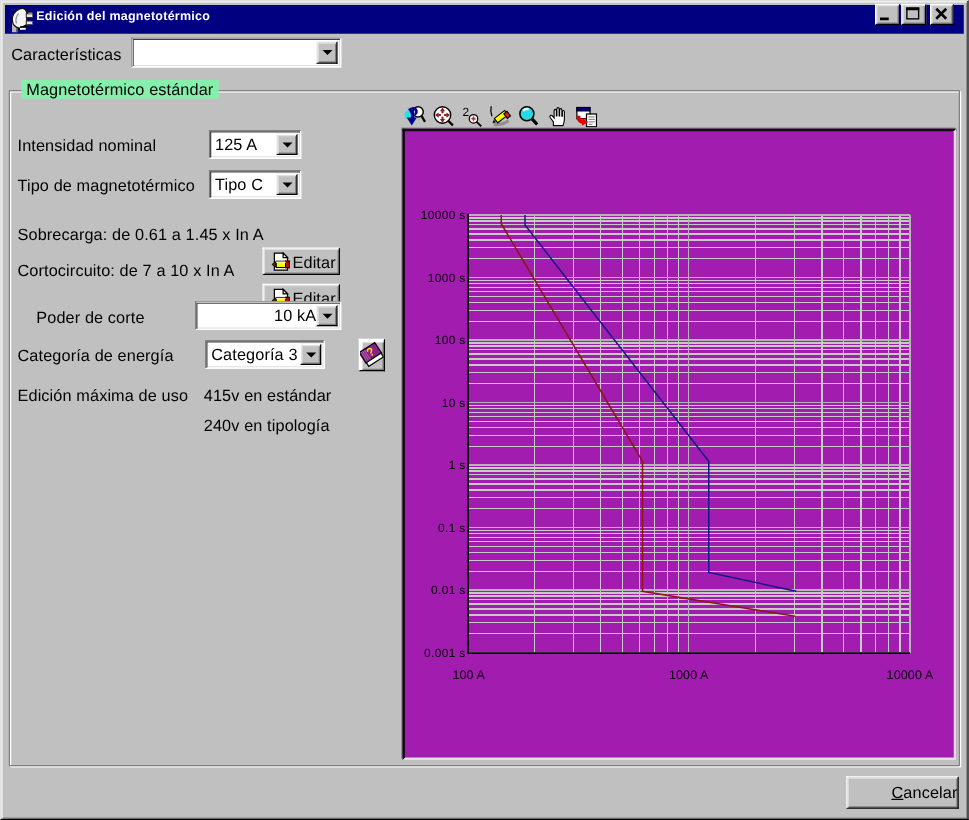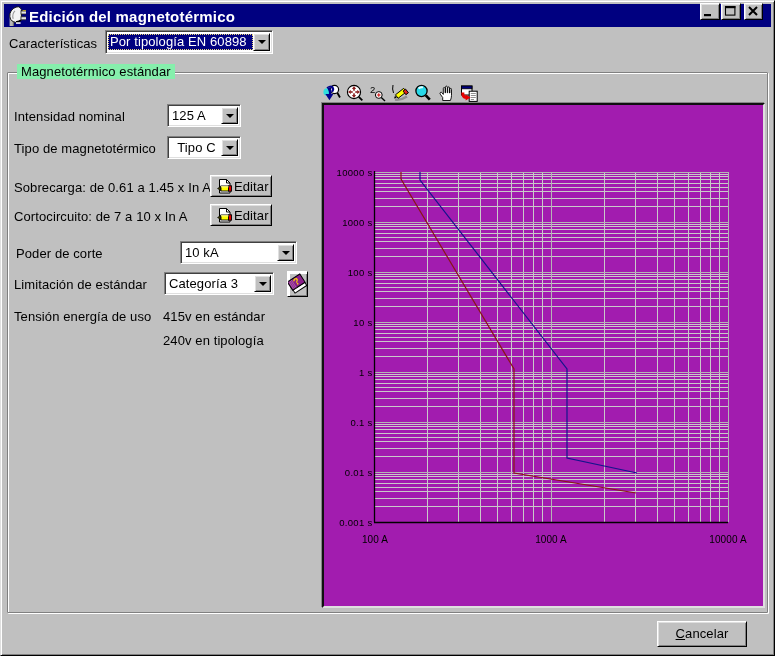--- a/index.html
+++ b/index.html
@@ -14,21 +14,21 @@
   position:absolute; inset:0;
   border:1px solid; border-color:#dfdfdf #000 #000 #dfdfdf;
   box-shadow: inset 1px 1px 0 #fff, inset -1px -1px 0 #808080;
 }
 .titlebar {
   position:absolute; left:4px; top:4px; width:767px; height:23px;
   background:#000080;
 }
 .title-text {
   position:absolute; left:25px; top:4px;
-  font-weight:bold; font-size:15px; letter-spacing:0.2px; color:#fff;
+  font-weight:bold; font-size:10px; letter-spacing:0.2px; color:#fff;
 }
 .tb-btn {
   position:absolute; top:3px; width:19px; height:17px;
   background:#c0c0c0;
   border:1px solid; border-color:#fff #000 #000 #fff;
   box-shadow: inset 1px 1px 0 #dfdfdf, inset -1px -1px 0 #808080;
 }
 .lbl { position:absolute; white-space:nowrap; }
 
 .combo {
@@ -66,21 +66,21 @@
 .group-legend {
   position:absolute; left:9px; top:-9px; background:#86efac; padding:0 4px;
 }
 .chartpanel {
   position:absolute; left:322px; top:103px; width:443px; height:505px;
   background:#a21caf;
   border:2px solid; border-color:#0f0f0f #dfdfdf #dfdfdf #0f0f0f;
   box-shadow: -1px -1px 0 #858585;
 }
 u { text-decoration:underline; }
-.editarbtn { width:62px; height:22px; }
+.editarbtn { width:62px; height:22px;margin-top:23px; }
 .editarbtn .edit-ic { position:absolute; left:6px; top:2px; }
 .editarbtn span { position:absolute; left:23px; top:3px; }
 .toolic { position:absolute; top:84px; }
 </style>
 </head>
 <body>
 <div class="win-frame"></div>
 <div class="titlebar">
   <div class="title-text">Edición del magnetotérmico</div>
 </div>
@@ -103,39 +103,38 @@
 <div class="tb-btn" style="left:721px; width:20px;"><svg width="17" height="15" viewBox="0 0 17 15">
       <rect x="3.5" y="2.5" width="9.4" height="8.6" fill="none" stroke="#000" stroke-width="1.1"></rect>
       <rect x="3" y="2" width="10.4" height="2.2" fill="#000"></rect>
     </svg></div>
 <div class="tb-btn" style="left:744px;"><svg width="17" height="15" viewBox="0 0 17 15">
       <path d="M4,3 L12,11 M12,3 L4,11" stroke="#000" stroke-width="2"></path>
     </svg></div>
 
 <div class="lbl" style="left:9px; top:36px;">Características</div>
 <div class="combo" style="left:105px; top:30px; width:168px; height:24px;">
-  <div class="txt" style="background:#000080; color:#fff; outline:1px dotted #e6d37a; outline-offset:-1px; padding-left:2px; left:2px;">Por tipología EN 60898</div>
   <div class="drop">
       <i></i>
     </div>
 </div>
 
 <div class="groupbox">
     <div class="group-legend">Magnetotérmico estándar</div>
   </div>
 
 <div class="lbl" style="left:14px; top:109px;">Intensidad nominal</div>
 <div class="combo" style="left:167px; top:104px; width:74px; height:23px;">
   <div class="txt">125 A</div>
     <div class="drop">
       <i></i>
     </div>
 </div>
 <div class="lbl" style="left:14px; top:141px;text-align:center;">Tipo de magnetotérmico</div>
-<div class="combo" style="left:167px; top:136px; width:74px; height:23px;text-align:center;">
+<div class="combo" style="left:167px; top:136px; width:74px; height:23px;">
   <div class="txt">Tipo C</div>
     <div class="drop">
       <i></i>
     </div>
 </div>
 
 <div class="lbl" style="left:14px; top:180px;">Sobrecarga: de 0.61 a 1.45 x In A</div>
 <div class="btn editarbtn" style="left:210px; top:175px;">
   <svg class="edit-ic" width="16" height="17" viewBox="0 0 16 17">
       <path d="M2.5,1.5 h7 l3.5,3.5 v10 h-10.5 z" fill="#fff" stroke="#000" stroke-width="1"></path>
@@ -153,46 +152,46 @@
       <path d="M2.5,1.5 h7 l3.5,3.5 v10 h-10.5 z" fill="#fff" stroke="#000" stroke-width="1"></path>
       <path d="M9.5,1.5 v3.5 h3.5 z" fill="#fff" stroke="#000" stroke-width="1"></path>
       <polygon points="0.5,10.5 4,8.2 4,12.8" fill="#3a3a00" stroke="#000" stroke-width="0.6"></polygon>
       <rect x="4" y="8" width="7.5" height="5" fill="#ffff00" stroke="#000" stroke-width="0.9"></rect>
       <rect x="11.5" y="7.8" width="3" height="5.4" fill="#e00000" stroke="#000" stroke-width="0.9"></rect>
       <rect x="4" y="8.2" width="7.5" height="1.2" fill="#fffa90"></rect>
     </svg>
   <span>Editar</span>
   </div>
 
-<div class="lbl" style="left:16px; top:246px;">Poder de corte</div>
-<div class="combo" style="left:180px; top:241px; width:117px; height:23px;">
+<div class="lbl" style="left:29px; top:246px;">Poder de corte</div>
+<div class="combo" style="left:156px; top:241px; width:117px; height:23px;text-align:right;">
   <div class="txt">10 kA</div>
     <div class="drop">
       <i></i>
     </div>
 </div>
-<div class="lbl" style="left:14px; top:277px;">Limitación de estándar</div>
-<div class="combo" style="left:164px; top:272px; width:110px; height:23px;">
+<div class="lbl" style="left:14px; top:277px;">Categoría de energía</div>
+<div class="combo" style="left:164px; top:272px; width:96px; height:23px;">
   <div class="txt">Categoría 3</div>
     <div class="drop">
       <i></i>
     </div>
 </div>
 <div class="btn" style="left:287px; top:271px; width:21px; height:26px; box-shadow: inset 2px 2px 0 #fff, inset -1px -1px 0 #808080;">
 <svg width="19" height="24" viewBox="0 0 19 24" style="position:absolute;left:0;top:0">
 <g transform="rotate(-33 9.5 11.5)">
 <rect x="2.2" y="14.2" width="14" height="4" fill="#fff" stroke="#000" stroke-width="1"></rect>
 <rect x="1.8" y="4.8" width="14.8" height="9.8" fill="#8a1f8a" stroke="#000" stroke-width="1"></rect>
 <path d="M3.2,5.2 V14.2 M4.7,5.2 V14.2 M6.2,5.2 V14.2" stroke="#b06ab0" stroke-width="0.7"></path>
 <text x="9.8" y="12.6" font-size="9.5" font-weight="bold" fill="#ffd800" text-anchor="middle">?</text>
 </g>
 </svg>
 </div>
 
-<div class="lbl" style="left:14px; top:309px;">Tensión energía de uso</div>
+<div class="lbl" style="left:14px; top:309px;">Edición máxima de uso</div>
 <div class="lbl" style="left:163px; top:309px;">415v en estándar</div>
 <div class="lbl" style="left:163px; top:333px;">240v en tipología</div>
 
 <svg class="toolic" style="left:322px" width="19" height="18" viewBox="0 0 19 18">
 <ellipse cx="5" cy="8" rx="3.6" ry="3.8" fill="#30dede"></ellipse>
 <circle cx="12.5" cy="5.5" r="4.1" fill="#fff" stroke="#000" stroke-width="1.2"></circle>
 <path d="M15.3,8.8 L18,13.5" stroke="#000" stroke-width="1.8"></path>
 <path d="M4.5,3.2 Q10.5,-0.5 12,4 Q13,7.5 9.5,8.5 L9.5,6.5 Q10.5,5 9,3.8 Q7,2.5 5.2,4.6 Z" fill="#00008b"></path>
 <path d="M5,3.5 Q8,9 6.5,10.5 L9.5,10.5 Q9.8,6 8,3.2 Z" fill="#00008b"></path>
 <polygon points="3.4,10 11.4,10 7.4,16.3" fill="#00008b"></polygon>
@@ -262,13 +261,13 @@
 </g>
 <g font-size="10px" fill="#000">
 <text x="51" y="438" text-anchor="middle">100 A</text>
 <text x="227" y="438" text-anchor="middle">1000 A</text>
 <text x="404" y="438" text-anchor="middle">10000 A</text>
 </g>
 </svg>
 </div>
 
 <div class="btn" style="left:6px; top:637px; width:69px; height:26px; line-height:23px; outline:1px solid #000;margin-top:47px;"><u>A</u>ceptar</div>
-<div class="btn" style="left:657px; top:621px; width:90px; height:26px; line-height:23px;"><u>C</u>ancelar</div>
+<div class="btn" style="left:677px; top:621px; width:90px; height:26px; line-height:23px;text-align:right;"><u>C</u>ancelar</div>
 
 </body></html>

